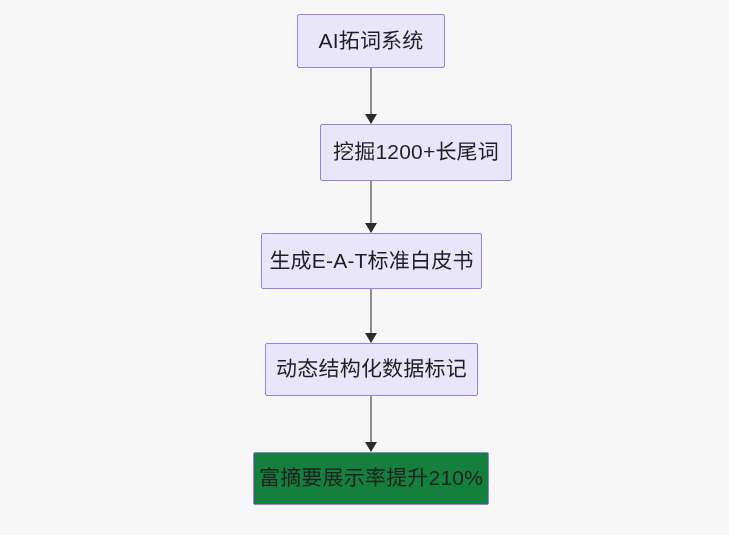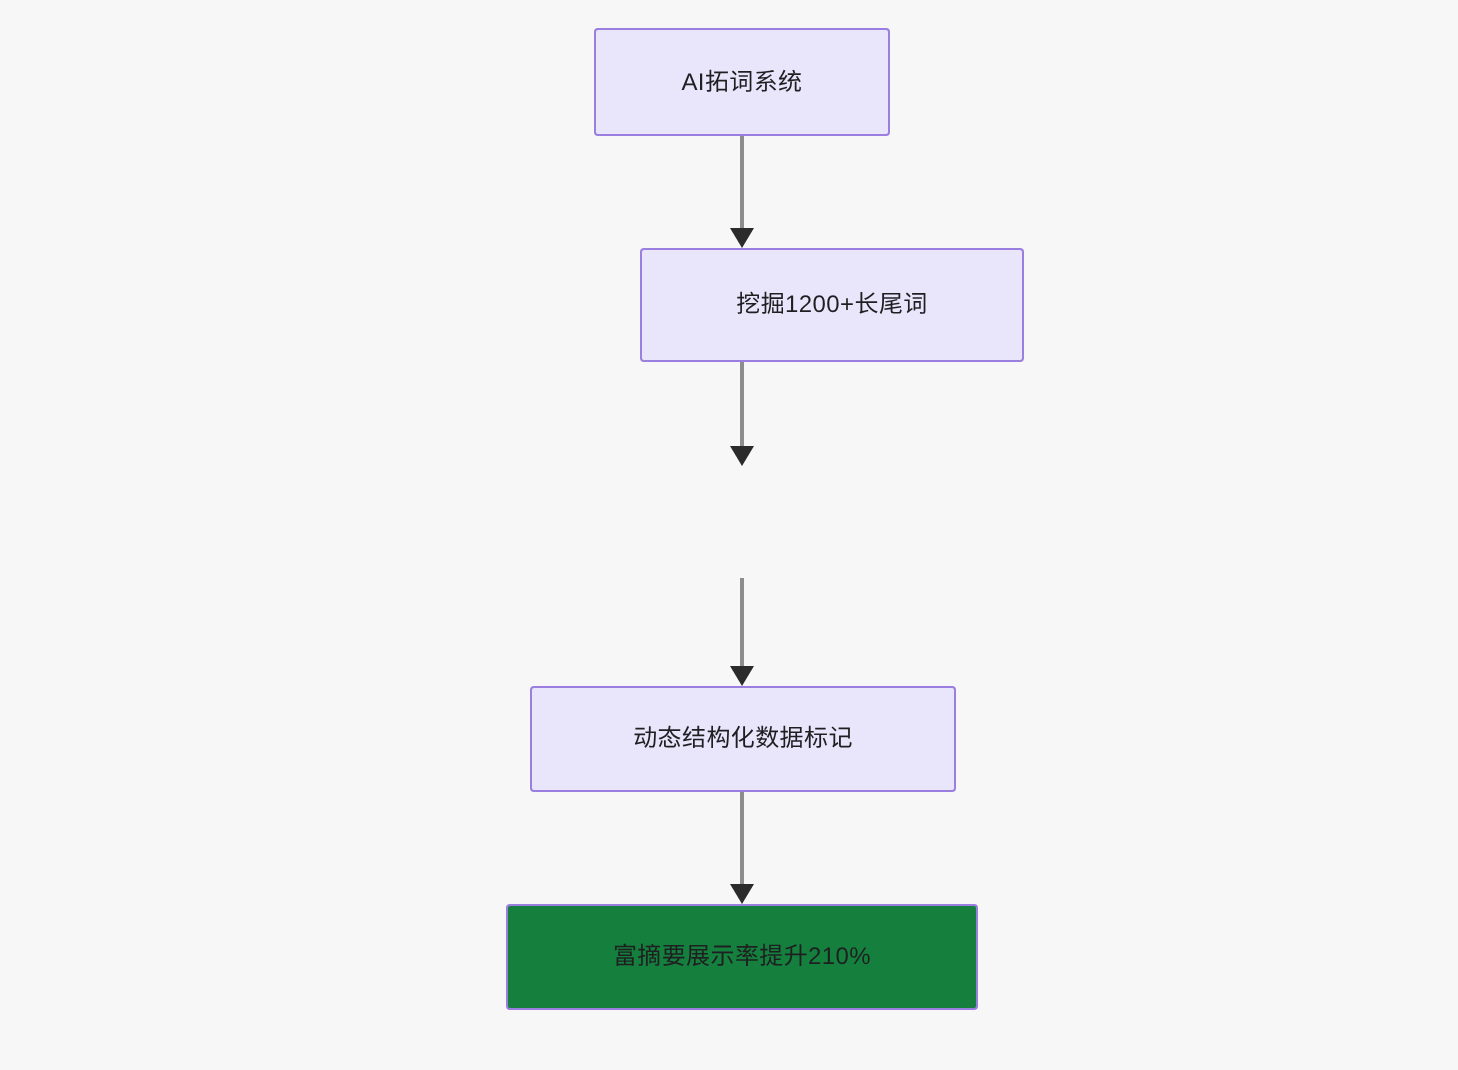--- a/index.html
+++ b/index.html
@@ -25,21 +25,21 @@
     background: #e9e6fb;
     border: 1.6px solid #9a7ee0;
     border-radius: 2px;
     display: flex;
     align-items: center;
     justify-content: center;
     text-align: center;
   }
   .node-label {
     color: #1f1f22;
-    font-size: 12px;
+    font-size: 21px;
     line-height: 1.25;
     letter-spacing: 0.2px;
     white-space: nowrap;
   }
   .edge {
     position: absolute;
     overflow: visible;
     pointer-events: none;
   }
   .edge-line {
@@ -70,19 +70,22 @@
     <svg class="edge" width="24" height="56" style="left: 359px; top: 396px;">
       <line class="edge-line" x1="12" y1="0" x2="12" y2="47" stroke="#8d8d8d"></line>
       <polygon class="edge-arrow" points="6,46 18,46 12,56" fill="#2b2b2b"></polygon>
     </svg>
     <div class="node" style="left: 297px; top: 14px; width: 148px; height: 54px; background: rgb(233, 230, 251); border-color: rgb(154, 126, 224);">
       <span class="node-label" style="color: rgb(31, 31, 34);">AI拓词系统</span>
     </div>
     <div class="node" style="left: 275px; top: 124px; width: 192px; height: 57px; background: rgb(233, 230, 251); border-color: rgb(154, 126, 224); margin-left: 45px;">
       <span class="node-label" style="color: rgb(31, 31, 34);">挖掘1200+长尾词</span>
     </div>
+    <div class="node" style="left: 261px; top: 233px; width: 221px; height: 56px; background: rgb(233, 230, 251); border-color: rgb(154, 126, 224);">
+      <span class="node-label" style="color: rgb(31, 31, 34);">生成E-A-T标准白皮书</span>
+    </div>
     <div class="node" style="left: 265px; top: 343px; width: 213px; height: 53px; background: rgb(233, 230, 251); border-color: rgb(154, 126, 224);">
       <span class="node-label" style="color: rgb(31, 31, 34);">动态结构化数据标记</span>
     </div>
     <div class="node" style="left: 253px; top: 452px; width: 236px; height: 53px; background: #15803d; border-color: rgb(154, 126, 224);">
       <span class="node-label" style="color: rgb(31, 31, 34);">富摘要展示率提升210%</span>
     </div>
   </div>
 
 </body></html>

